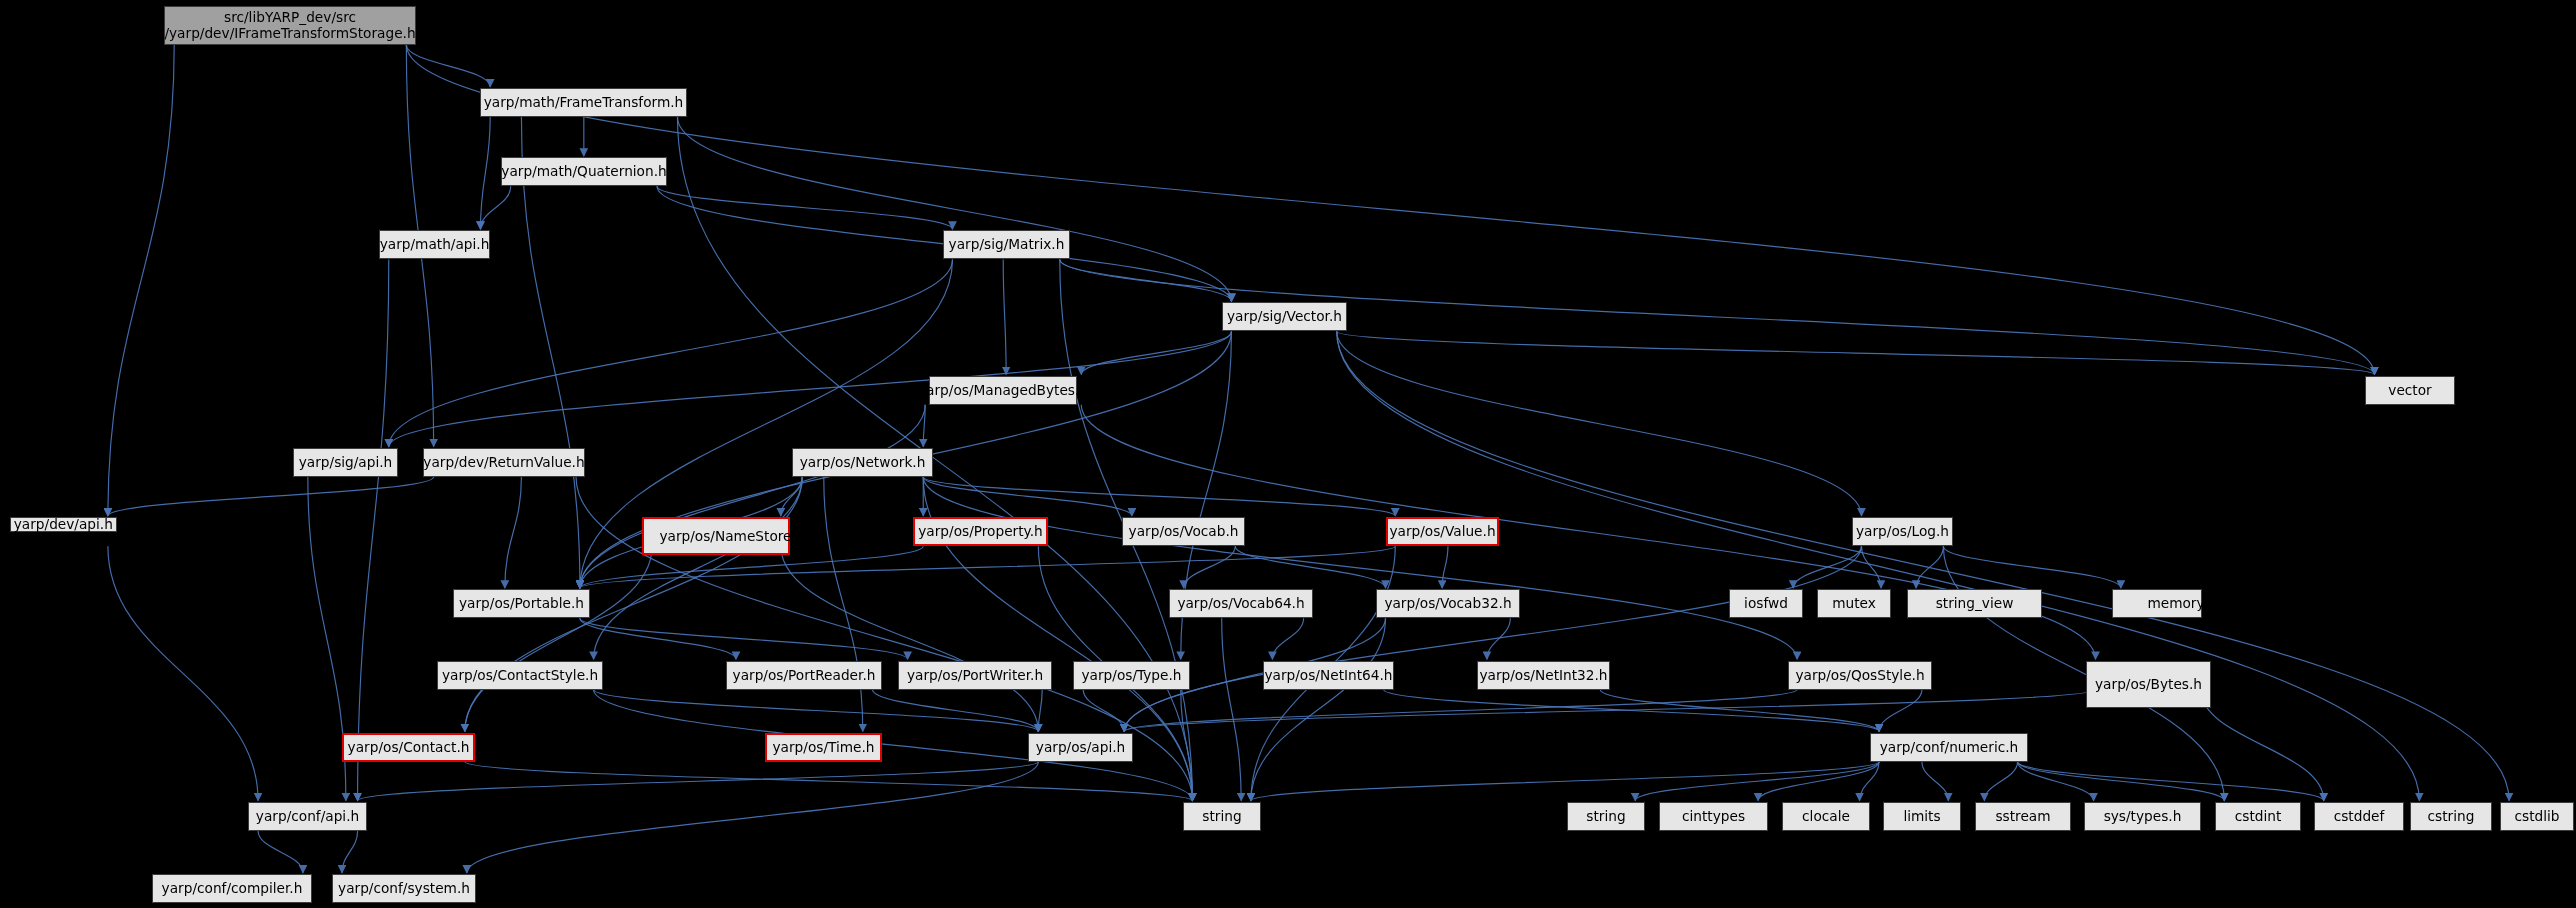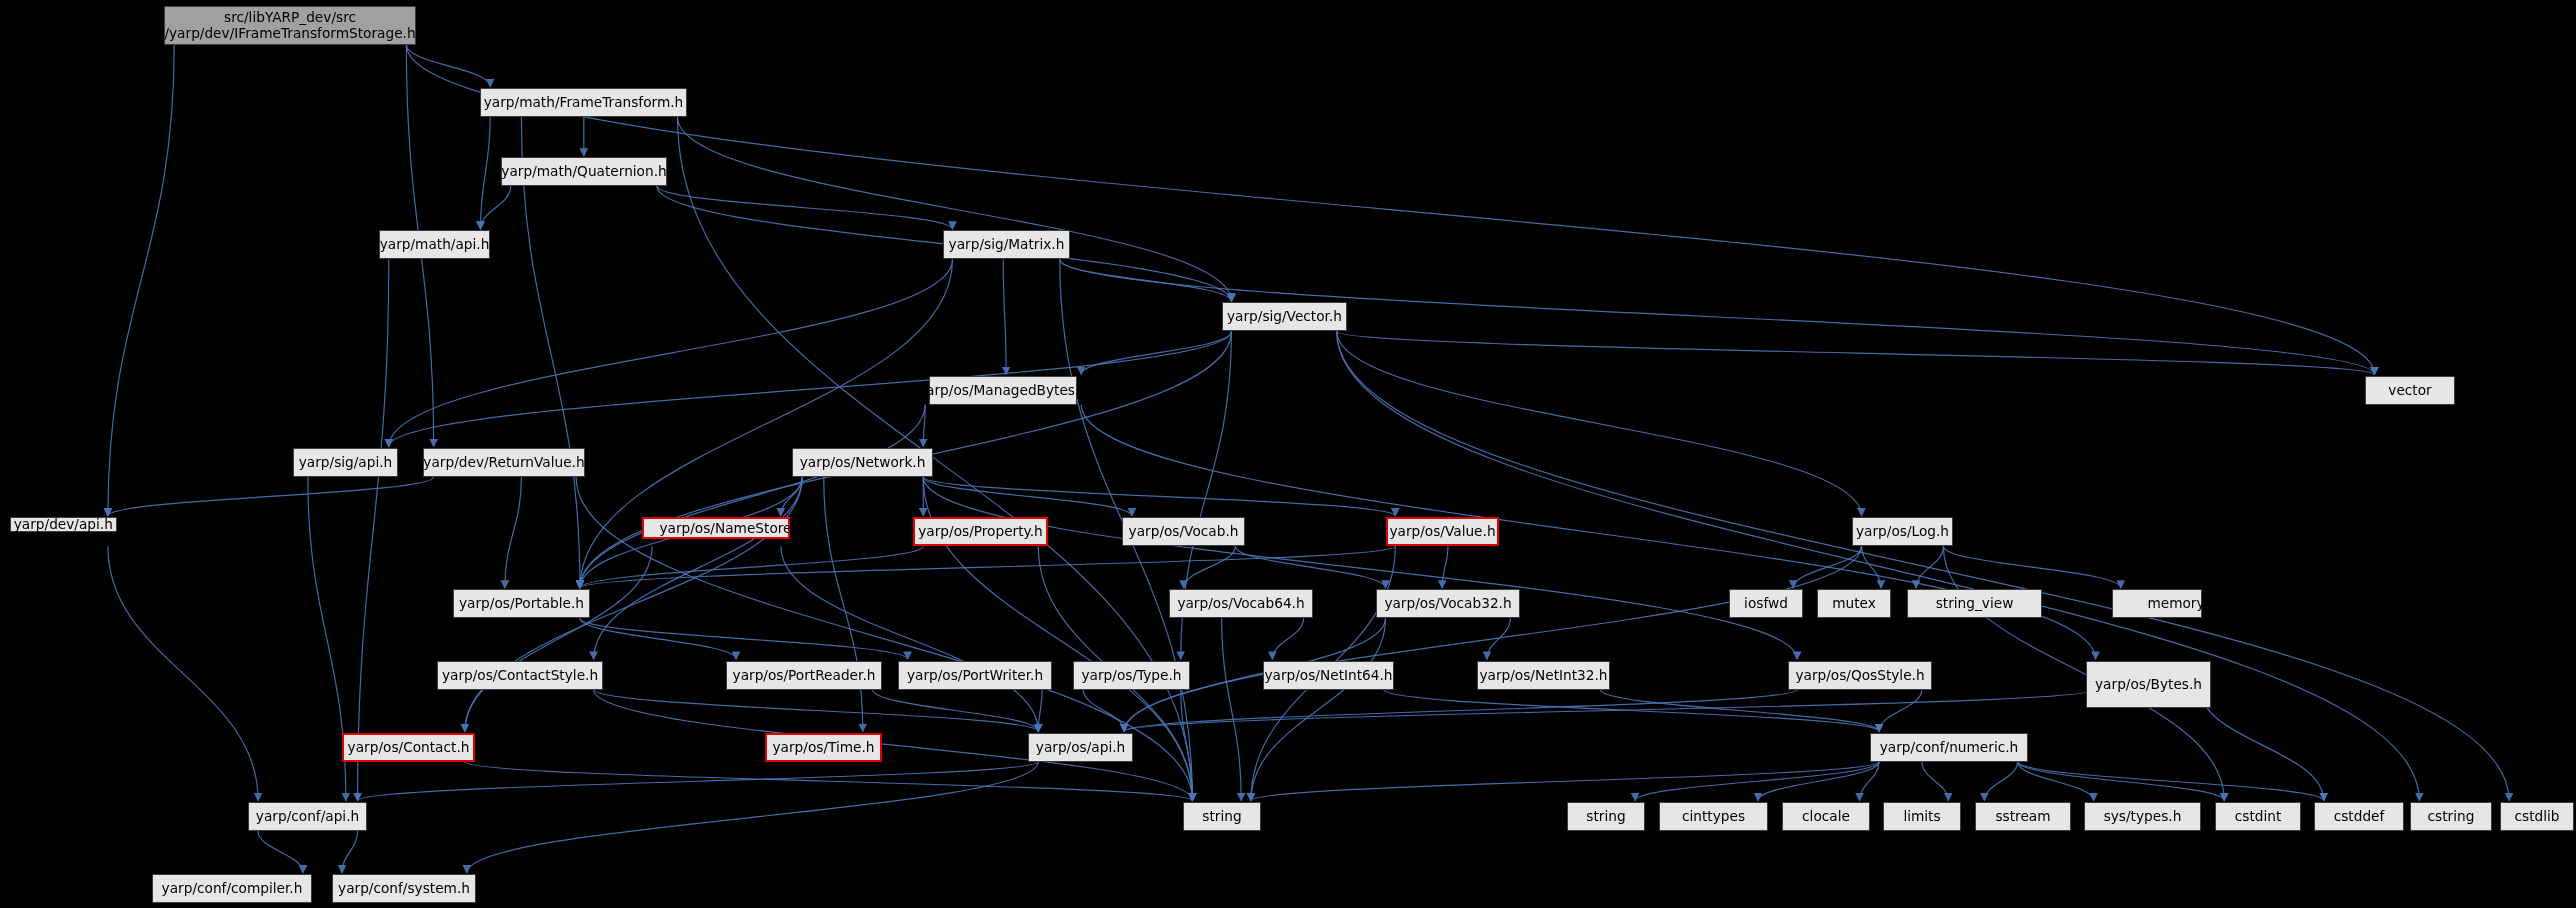--- a/index.html
+++ b/index.html
@@ -137,21 +137,21 @@
     <div class="node" style="left: 501px; top: 157px; width: 166px; height: 29px;"><span>yarp/math/Quaternion.h</span></div>
     <div class="node" style="left: 379px; top: 230px; width: 111px; height: 29px;"><span>yarp/math/api.h</span></div>
     <div class="node" style="left: 943px; top: 230px; width: 127px; height: 29px;"><span>yarp/sig/Matrix.h</span></div>
     <div class="node" style="left: 1222px; top: 302px; width: 125px; height: 29px;"><span>yarp/sig/Vector.h</span></div>
     <div class="node" style="left: 915px; top: 376px; width: 148px; height: 29px; margin-left: 14px;"><span>yarp/os/ManagedBytes.h</span></div>
     <div class="node" style="left: 2365px; top: 376px; width: 90px; height: 29px;"><span>vector</span></div>
     <div class="node" style="left: 293px; top: 448px; width: 105px; height: 29px;"><span>yarp/sig/api.h</span></div>
     <div class="node" style="left: 423px; top: 448px; width: 162px; height: 29px;"><span>yarp/dev/ReturnValue.h</span></div>
     <div class="node" style="left: 792px; top: 448px; width: 141px; height: 29px;"><span>yarp/os/Network.h</span></div>
     <div class="node" style="left: 9.8px; top: 517px; width: 107px; height: 15px;"><span>yarp/dev/api.h</span></div>
-    <div class="node red" style="left: 642px; top: 517px; width: 148px; height: 22px; padding-left: 32px;"><span>yarp/os/NameStore.h</span></div>
+    <div class="node red" style="left: 642px; top: 517px; width: 148px; height: 38px; padding-left: 32px;"><span>yarp/os/NameStore.h</span></div>
     <div class="node red" style="left: 913px; top: 517px; width: 135px; height: 29px;"><span>yarp/os/Property.h</span></div>
     <div class="node" style="left: 1122px; top: 517px; width: 123px; height: 29px;"><span>yarp/os/Vocab.h</span></div>
     <div class="node red" style="left: 1386px; top: 517px; width: 113px; height: 29px;"><span>yarp/os/Value.h</span></div>
     <div class="node" style="left: 1852px; top: 517px; width: 101px; height: 29px;"><span>yarp/os/Log.h</span></div>
     <div class="node" style="left: 453px; top: 589px; width: 137px; height: 29px;"><span>yarp/os/Portable.h</span></div>
     <div class="node" style="left: 1169px; top: 589px; width: 144px; height: 29px;"><span>yarp/os/Vocab64.h</span></div>
     <div class="node" style="left: 1376px; top: 589px; width: 144px; height: 29px;"><span>yarp/os/Vocab32.h</span></div>
     <div class="node" style="left: 1729px; top: 589px; width: 74px; height: 29px;"><span>iosfwd</span></div>
     <div class="node" style="left: 1817px; top: 589px; width: 74px; height: 29px;"><span>mutex</span></div>
     <div class="node" style="left: 1907px; top: 589px; width: 135px; height: 29px;"><span>string_view</span></div>

